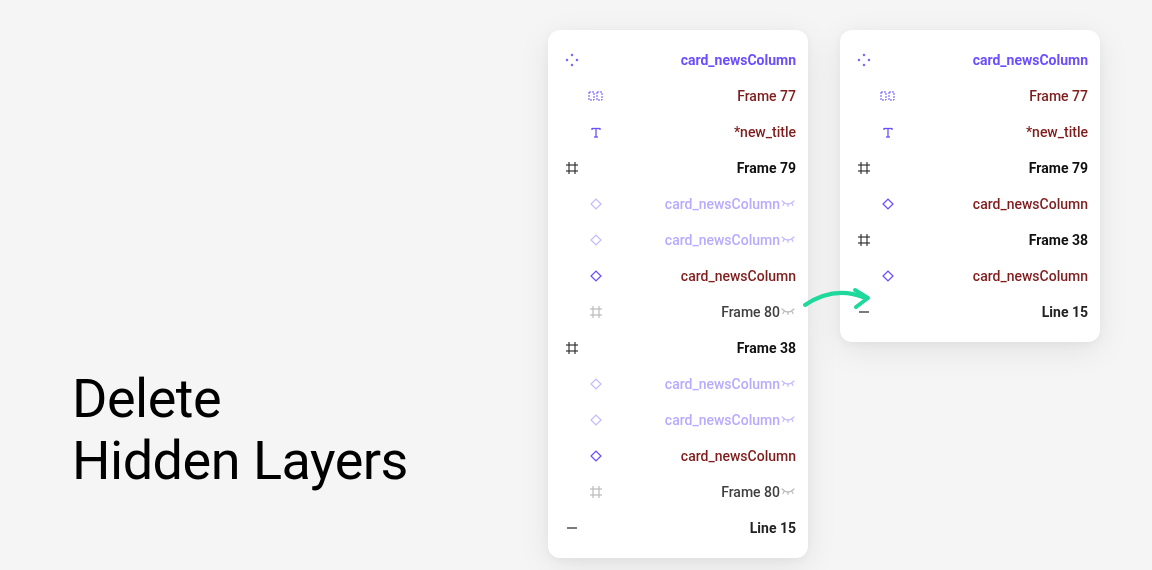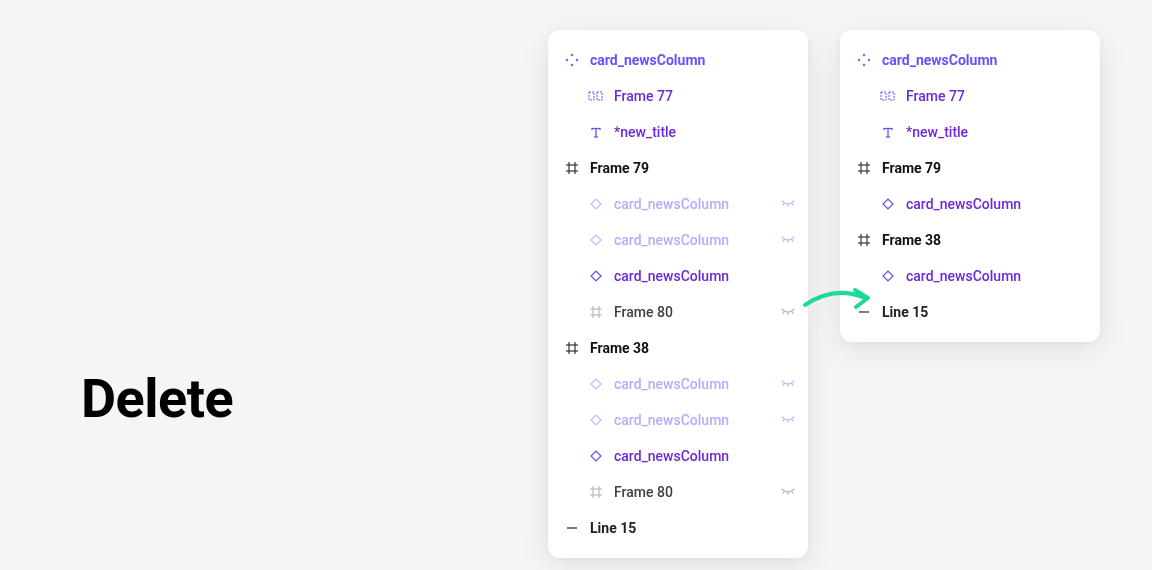--- a/index.html
+++ b/index.html
@@ -6,24 +6,24 @@
     body {
       width: 1152px;
       height: 570px;
       background: #f5f5f5;
       font-family: -apple-system, BlinkMacSystemFont, 'Segoe UI', Roboto, sans-serif;
       position: relative;
       overflow: hidden;
     }
     .title {
       position: absolute;
-      left: 81px;
+      left: 72px;
       top: 368px;
       font-size: 54px;
-      font-weight: 700;
+      font-weight: 400;
       line-height: 1.15;
       color: #000;
       letter-spacing: -0.5px;
     }
     .panel {
       position: absolute;
       background: #fff;
       border-radius: 12px;
       box-shadow: 0 8px 32px rgba(0,0,0,0.08), 0 2px 8px rgba(0,0,0,0.04);
       padding: 12px 0;
@@ -45,36 +45,37 @@
       display: flex;
       align-items: center;
       justify-content: center;
       flex-shrink: 0;
     }
     .layer-label {
       flex: 1;
       white-space: nowrap;
       overflow: hidden;
       text-overflow: ellipsis;
+      text-align: right;
     }
     .hidden-eye {
       width: 16px;
       height: 16px;
       display: flex;
       align-items: center;
       justify-content: center;
       flex-shrink: 0;
     }
     .indent-0 { padding-left: 16px; }
     .indent-1 { padding-left: 40px; }
     .indent-2 { padding-left: 40px; }
     
     
     .purple-bold { color: #6B4EFF; font-weight: 700; }
-    .purple { color: #6d28d9; font-weight: 500; }
+    .purple { color: #7f1d1d; font-weight: 500; }
     .purple-faded { color: #b8aaff; font-weight: 500; }
     .black-bold { color: #111; font-weight: 700; }
     .gray-faded { color: #404040; font-weight: 500; }
     .black { color: #222; font-weight: 700; }
     
     .icon-purple-bold { color: #6B4EFF; }
     .icon-purple { color: #6B4EFF; }
     .icon-purple-faded { color: #c7baff; }
     .icon-black { color: #333; }
     .icon-gray { color: #bbb; }
@@ -86,20 +87,21 @@
       width: 80px;
       height: 40px;
       pointer-events: none;
     }
   </style>
 </head>
 <body>
 
 <div class="title">
   <div>Delete</div>
+  <div>Hidden Layers</div>
 </div>
 
 <div class="panel panel-left" id="panel-left">
     <div class="layer-row indent-0">
       <span class="layer-icon icon-purple-bold">
         <svg width="14" height="14" viewBox="0 0 14 14" class="icon-purple-bold">
       <rect x="6" y="1" width="2" height="2" transform="rotate(45 7 2)" fill="currentColor"></rect>
       <rect x="6" y="11" width="2" height="2" transform="rotate(45 7 12)" fill="currentColor"></rect>
       <rect x="1" y="6" width="2" height="2" transform="rotate(45 2 7)" fill="currentColor"></rect>
       <rect x="11" y="6" width="2" height="2" transform="rotate(45 12 7)" fill="currentColor"></rect>

